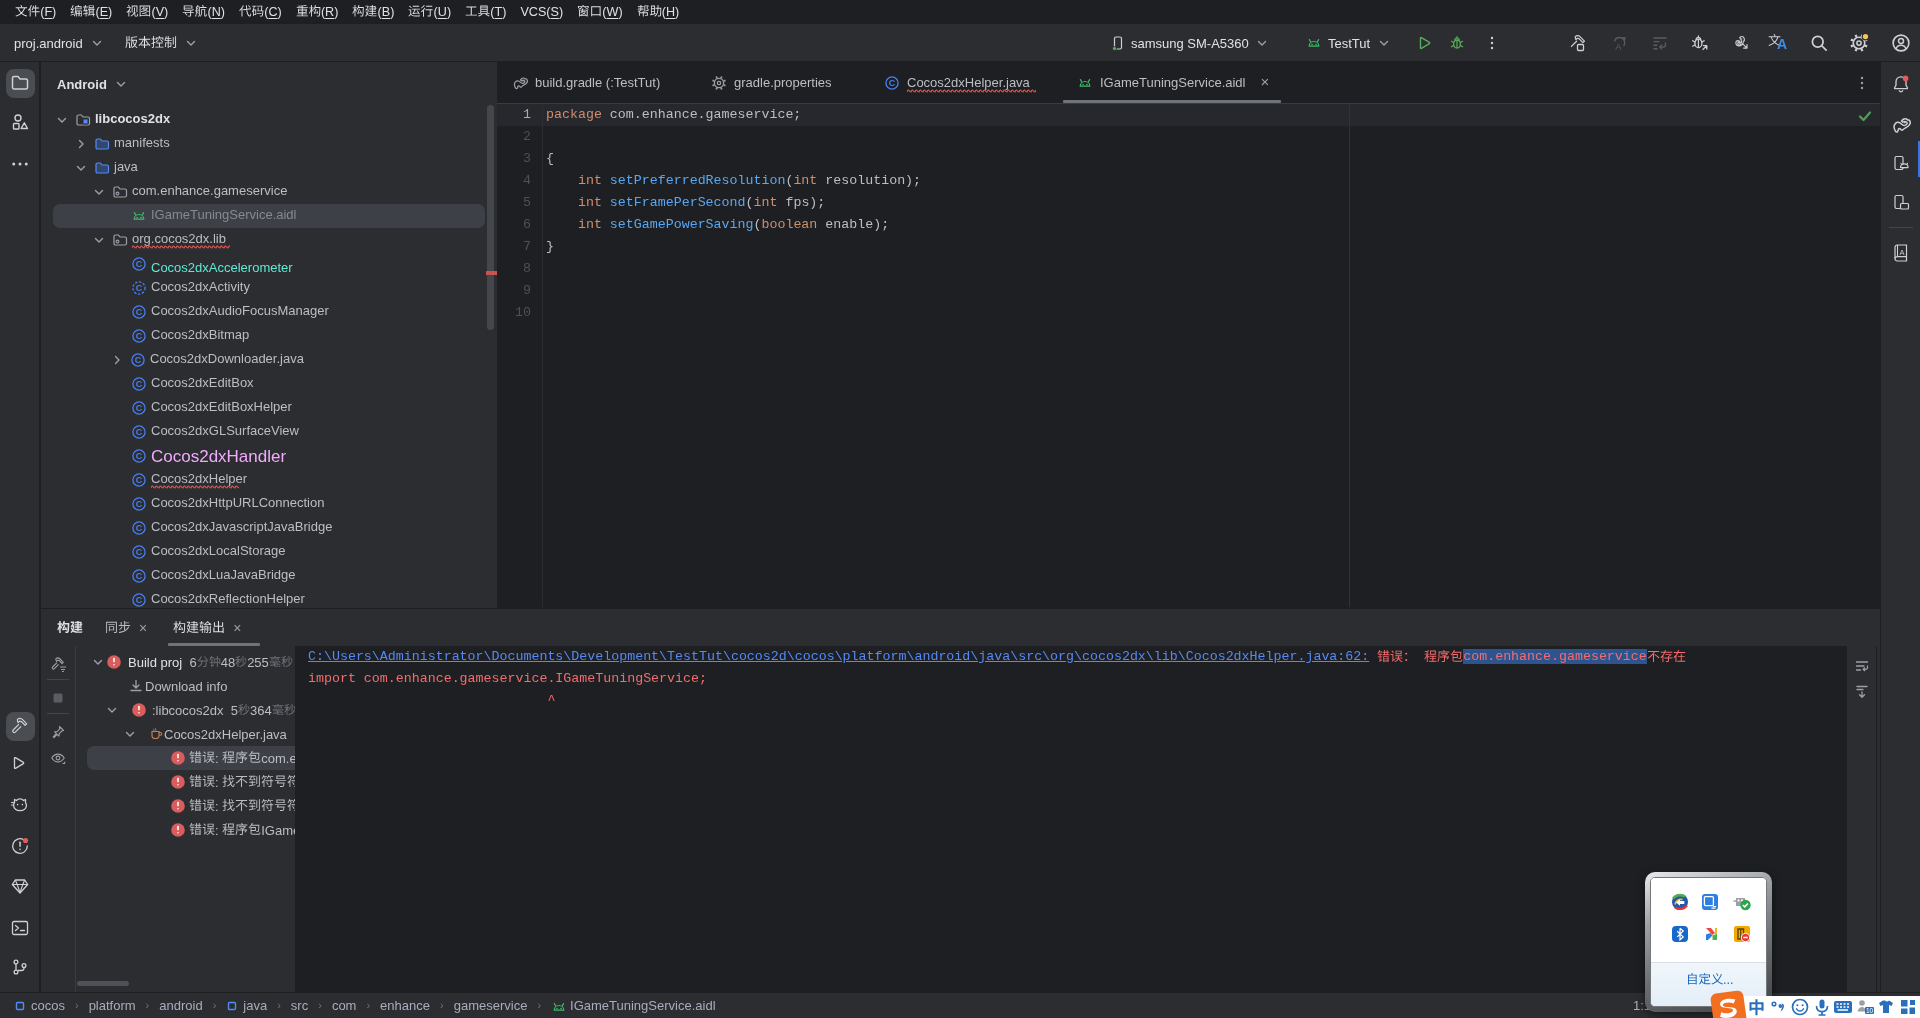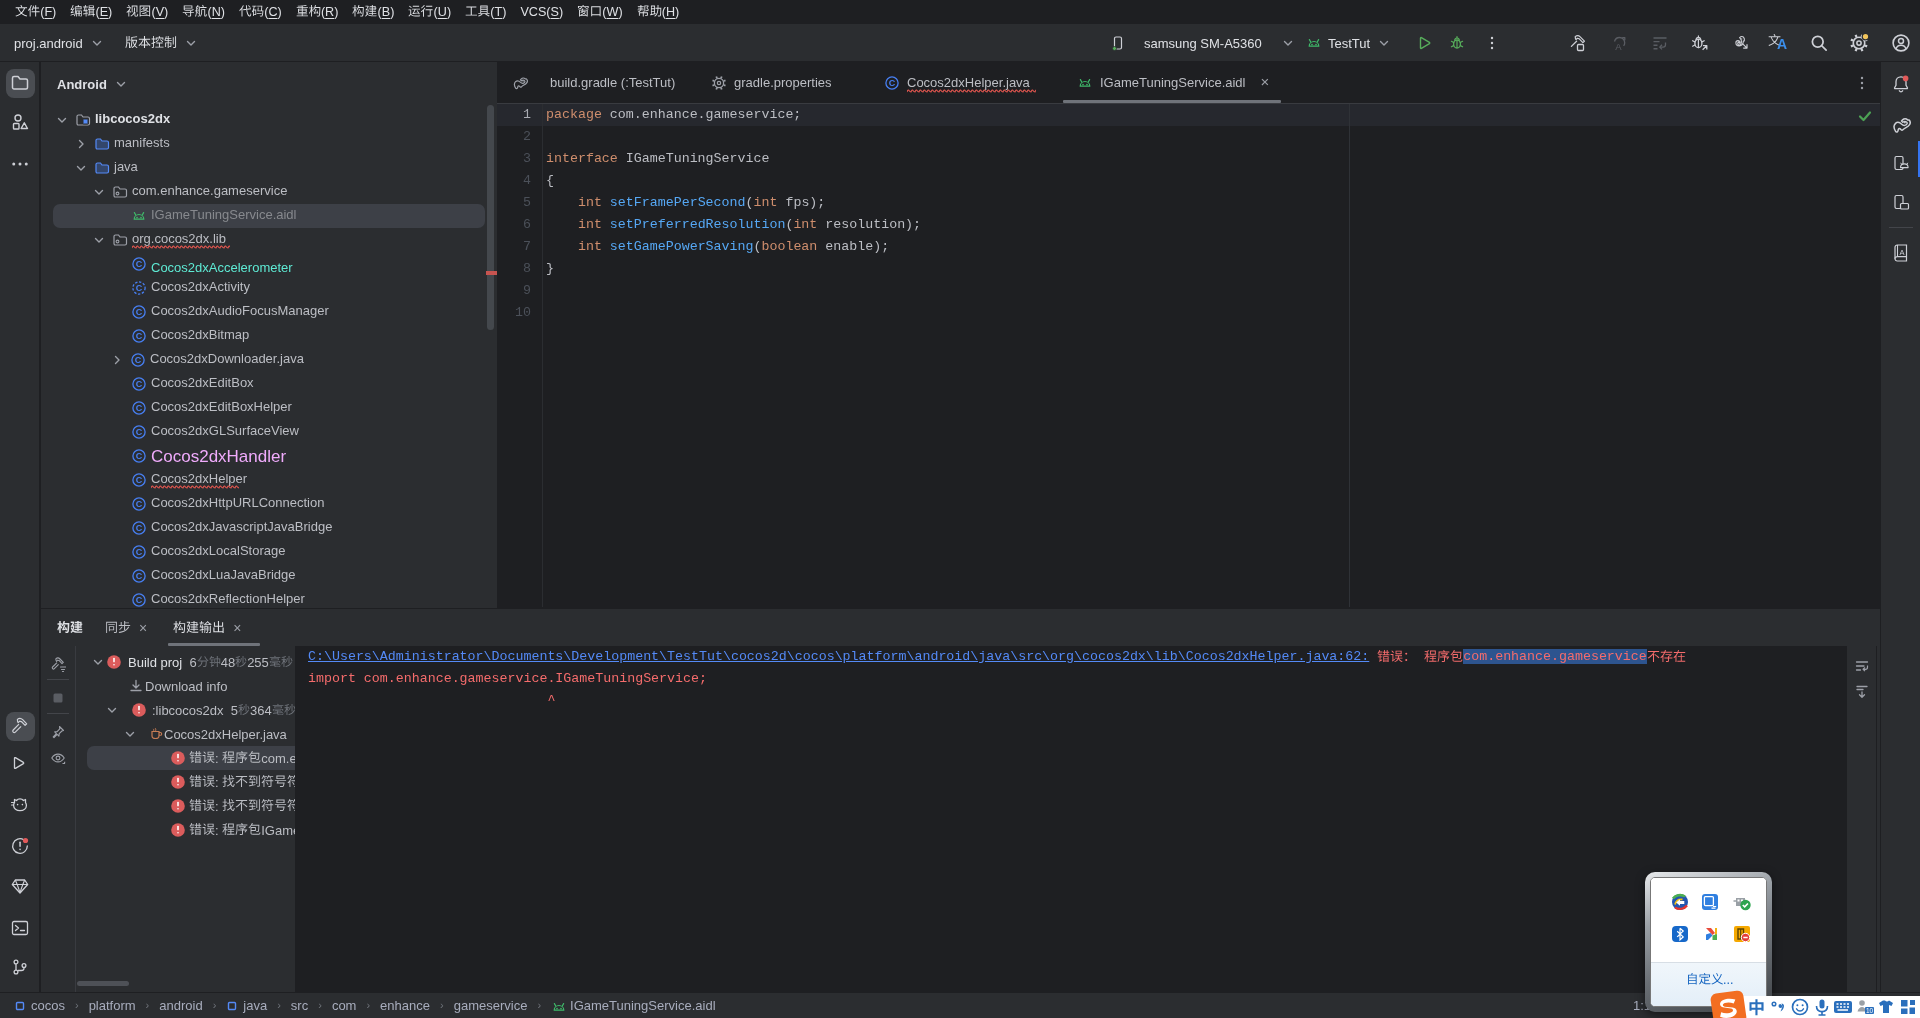--- a/index.html
+++ b/index.html
@@ -125,21 +125,21 @@
           <path transform="translate(0,0)" d="M34 141L110 141L110 124L34 124ZM131 137L220 137L220 120L131 120ZM70 211L88 211L88 131L70 131ZM34 88L95 88L95 -20L77 -20L77 71L34 71ZM26 205L44 205L44 106Q44 89 43 72Q42 56 40 39Q37 23 33 7Q29 -8 21 -21Q20 -19 17 -17Q15 -15 12 -13Q10 -11 7 -9Q14 3 17 17Q21 31 23 46Q25 61 26 76Q26 91 26 106ZM215 137L219 137L222 138L233 135Q227 94 214 64Q201 33 182 12Q163 -8 140 -21Q139 -18 137 -15Q135 -13 133 -10Q131 -7 129 -5Q150 5 168 24Q186 43 198 70Q210 98 215 133ZM158 126Q164 96 174 70Q185 44 202 25Q218 5 241 -5Q239 -7 236 -10Q234 -12 232 -15Q229 -18 228 -21Q205 -8 188 13Q171 34 161 62Q150 90 143 123ZM225 208L237 192Q222 188 203 186Q184 183 165 181Q145 178 126 177Q125 181 124 185Q122 190 121 193Q139 194 159 197Q178 199 195 202Q213 205 225 208ZM121 193L139 193L139 107Q139 91 138 74Q137 57 135 40Q132 24 127 8Q122 -8 114 -21Q113 -20 110 -18Q107 -16 104 -14Q102 -12 99 -11Q107 2 111 16Q115 31 117 47Q119 62 120 77Q121 93 121 107Z"></path>
           <path transform="translate(250,0)" d="M16 157L234 157L234 138L16 138ZM57 46L193 46L193 27L57 27ZM115 210L135 210L135 -20L115 -20ZM97 151L114 146Q104 120 90 96Q76 72 59 52Q42 33 23 20Q22 22 19 25Q17 28 14 30Q12 33 9 35Q28 46 44 64Q61 83 75 105Q88 128 97 151ZM152 150Q161 127 174 105Q188 83 205 65Q222 48 241 37Q239 35 236 32Q233 29 231 26Q228 23 227 20Q207 33 190 52Q173 72 159 96Q145 119 135 145Z"></path>
           <path transform="translate(500,0)" d="M8 73Q22 78 42 84Q62 91 82 98L86 81Q67 74 47 67Q28 61 12 55ZM11 161L84 161L84 144L11 144ZM41 210L58 210L58 4Q58 -4 57 -8Q55 -12 50 -14Q46 -17 38 -17Q31 -18 19 -18Q18 -14 17 -9Q15 -4 13 0Q21 -1 28 -1Q34 -1 37 -1Q39 -1 40 0Q41 1 41 4ZM103 85L223 85L223 68L103 68ZM83 5L241 5L241 -12L83 -12ZM92 180L238 180L238 139L220 139L220 163L109 163L109 136L92 136ZM153 75L172 75L172 -4L153 -4ZM147 206L165 210Q168 203 173 193Q177 184 179 177L160 172Q158 179 155 188Q151 198 147 206ZM174 138L185 149Q193 142 202 134Q211 126 220 118Q228 110 233 104L221 92Q216 98 208 106Q200 114 191 123Q182 131 174 138ZM140 148L156 142Q150 133 141 123Q132 113 123 105Q113 96 104 90Q103 91 101 94Q99 97 97 99Q94 102 93 104Q106 112 119 124Q131 136 140 148Z"></path>
           <path transform="translate(750,0)" d="M169 187L187 187L187 49L169 49ZM214 207L232 207L232 6Q232 -3 229 -8Q227 -13 221 -15Q216 -18 205 -18Q195 -19 181 -19Q181 -15 179 -9Q177 -4 175 1Q186 1 196 0Q205 0 208 0Q211 1 212 2Q214 3 214 6ZM72 209L90 209L90 -20L72 -20ZM125 88L142 88L142 19Q142 13 141 9Q139 5 135 3Q130 1 123 0Q116 0 105 0Q105 4 103 8Q102 13 100 16Q108 16 114 16Q119 16 122 16Q125 16 125 19ZM23 88L132 88L132 71L40 71L40 1L23 1ZM11 130L151 130L151 113L11 113ZM35 174L141 174L141 157L32 157ZM36 204L53 201Q49 181 42 162Q35 144 27 131Q25 132 22 133Q19 135 16 136Q13 137 10 138Q19 151 25 168Q32 186 36 204Z"></path>
         </g>
       </svg>
       <svg width="16" height="16" viewBox="0 0 16 16" fill="none" style="">
         <path d="M4.5 6.5L8 10L11.5 6.5" stroke="#9da0a8" stroke-width="1.4" stroke-linecap="round" stroke-linejoin="round" fill="none"></path>
       </svg>
     </div>
-<div class="abs row" style="left:1110px;top:0;height:38px;gap:18px;color:#dfe1e5;font-size:13px">
+<div class="abs row" style="left:1110px;top:0;height:38px;gap:5px;color:#dfe1e5;font-size:13px">
       <svg width="16" height="16" viewBox="0 0 16 16" fill="none" style="">
         <rect x="4.5" y="2" width="7" height="12" rx="1.5" stroke="#ced0d6" stroke-width="1.2" fill="none"></rect>
         <circle cx="4.5" cy="13.5" r="2" fill="#57ad5b" stroke="#2b2d30" stroke-width=".8"></circle>
       </svg>
       <span>samsung SM-A5360</span>
       <svg width="16" height="16" viewBox="0 0 16 16" fill="none" style="">
         <path d="M4.5 6.5L8 10L11.5 6.5" stroke="#9da0a8" stroke-width="1.4" stroke-linecap="round" stroke-linejoin="round" fill="none"></path>
       </svg>
     </div>
 <div class="abs row" style="left:1306px;top:0;height:38px;gap:6px;color:#dfe1e5;font-size:13px;font-weight:700">
@@ -410,21 +410,21 @@
     <div class="abs" style="left:110px;top:505px;font-size:13px;color:#bcbec4;white-space:nowrap;position:absolute">Cocos2dxLuaJavaBridge</div>
     <div class="abs" style="left:90px;top:530px"><svg width="16" height="16" viewBox="0 0 16 16" fill="none" style="">
         <circle cx="8" cy="8" r="6.1" stroke="#477ff2" stroke-width="1.3" fill="none"></circle>
         <text x="8" y="11.2" font-family="Liberation Sans" font-size="9" font-weight="bold" fill="#477ff2" text-anchor="middle">C</text>
       </svg></div>
     <div class="abs" style="left:110px;top:529px;font-size:13px;color:#bcbec4;white-space:nowrap;position:absolute">Cocos2dxReflectionHelper</div>
 <div class="abs" style="left:446px;top:43px;width:7px;height:225px;background:#4e5157;border-radius:4px;opacity:.75"></div>
 <div class="abs" style="left:445px;top:209px;width:11px;height:4px;background:#c75450"></div>
 </div>
 <div class="abs" style="left:497px;top:62px;width:1383px;height:42px;background:#1e1f22;border-bottom:1px solid #393b40">
-<div class="abs row" style="left:15px;top:0;height:41px;gap:22px;font-size:13px;color:#bcbec4">
+<div class="abs row" style="left:15px;top:0;height:41px;gap:7px;font-size:13px;color:#bcbec4">
       <svg width="16" height="16" viewBox="0 0 16 16" fill="none" style="">
         <path d="M13.3 3.9c-1.1-1.1-2.9-1.1-4 0l-.9.9 1 1c.9-.6 2.1-.8 3-.2.5.4.6.8.5 1.2-.6 1.7-2.8 2.1-4.3.6C6.9 5.7 5 5.3 3.6 6.7c-1.7 1.7-1.2 4.5.2 6.6.3.5 1 .5 1.4.1.5-.5.4-1.2.8-2.1.3-.6 1-.6 1.4-.2l.7.7c.4.4 1 .4 1.4 0 1.7-1.7 3.9-2 5.2-3.9 1-1.4.7-3-.4-4z" stroke="#9da0a8" stroke-width="1.2" fill="none" stroke-linejoin="round"></path>
         <circle cx="11.1" cy="6" r=".7" fill="#9da0a8"></circle>
       </svg>
       <span style="position:relative">build.gradle (:TestTut)</span>
     </div>
 <div class="abs row" style="left:214px;top:0;height:41px;gap:7px;font-size:13px;color:#bcbec4">
       <svg width="16" height="16" viewBox="0 0 16 16" fill="none" style="">
         <circle cx="8" cy="8" r="4.6" stroke="#9da0a8" stroke-width="1.3" fill="none"></circle>
         <circle cx="8" cy="8" r="1.7" stroke="#9da0a8" stroke-width="1.2" fill="none"></circle>
@@ -479,24 +479,23 @@
       <div style="height:22px;line-height:22px;text-align:right;color:#4b5059">5</div>
       <div style="height:22px;line-height:22px;text-align:right;color:#4b5059">6</div>
       <div style="height:22px;line-height:22px;text-align:right;color:#4b5059">7</div>
       <div style="height:22px;line-height:22px;text-align:right;color:#4b5059">8</div>
       <div style="height:22px;line-height:22px;text-align:right;color:#4b5059">9</div>
       <div style="height:22px;line-height:22px;text-align:right;color:#4b5059">10</div>
     </div>
 <div class="abs" style="left:49px;top:0;font-family:&quot;Liberation Mono&quot;,monospace;font-size:13.3px">
       <div style="height:22px;line-height:22px"><span style="color:#cf8e6d">package</span><span style="color:#bcbec4">&nbsp;com.enhance.gameservice;</span></div>
       <div style="height:22px;line-height:22px"></div>
-      <div style="height:22px;line-height:22px"><span style="color:#cf8e6d">interface</span><span style="color:#bcbec4">&nbsp;IGameTuningService</span></div>
       <div style="height:22px;line-height:22px"><span style="color:#bcbec4">{</span></div>
+      <div style="height:22px;line-height:22px"><span style="color:#bcbec4">&nbsp;&nbsp;&nbsp;&nbsp;</span><span style="color:#cf8e6d">int</span><span style="color:#56a8f5">&nbsp;setPreferredResolution</span><span style="color:#bcbec4">(</span><span style="color:#cf8e6d">int</span><span style="color:#bcbec4">&nbsp;resolution);</span></div>
       <div style="height:22px;line-height:22px"><span style="color:#bcbec4">&nbsp;&nbsp;&nbsp;&nbsp;</span><span style="color:#cf8e6d">int</span><span style="color:#56a8f5">&nbsp;setFramePerSecond</span><span style="color:#bcbec4">(</span><span style="color:#cf8e6d">int</span><span style="color:#bcbec4">&nbsp;fps);</span></div>
-      <div style="height:22px;line-height:22px"><span style="color:#bcbec4">&nbsp;&nbsp;&nbsp;&nbsp;</span><span style="color:#cf8e6d">int</span><span style="color:#56a8f5">&nbsp;setPreferredResolution</span><span style="color:#bcbec4">(</span><span style="color:#cf8e6d">int</span><span style="color:#bcbec4">&nbsp;resolution);</span></div>
       <div style="height:22px;line-height:22px"><span style="color:#bcbec4">&nbsp;&nbsp;&nbsp;&nbsp;</span><span style="color:#cf8e6d">int</span><span style="color:#56a8f5">&nbsp;setGamePowerSaving</span><span style="color:#bcbec4">(</span><span style="color:#cf8e6d">boolean</span><span style="color:#bcbec4">&nbsp;enable);</span></div>
       <div style="height:22px;line-height:22px"><span style="color:#bcbec4">}</span></div>
     </div>
 <div class="abs" style="left:1360px;top:4px"><svg width="16" height="16" viewBox="0 0 16 16" fill="none" style="">
         <path d="M3 8.5L6.5 12L13 4.5" stroke="#4ca154" stroke-width="2.2" fill="none" stroke-linecap="round" stroke-linejoin="round"></path>
       </svg></div>
 </div>
 <div class="abs" style="left:41px;top:608px;width:1839px;height:384px;background:#2b2d30;border-top:1px solid #1e1f22">
 <div class="abs row" style="left:16px;top:0;height:37px;gap:0">
 <div class="row" style="font-weight:700;margin-right:22px">

